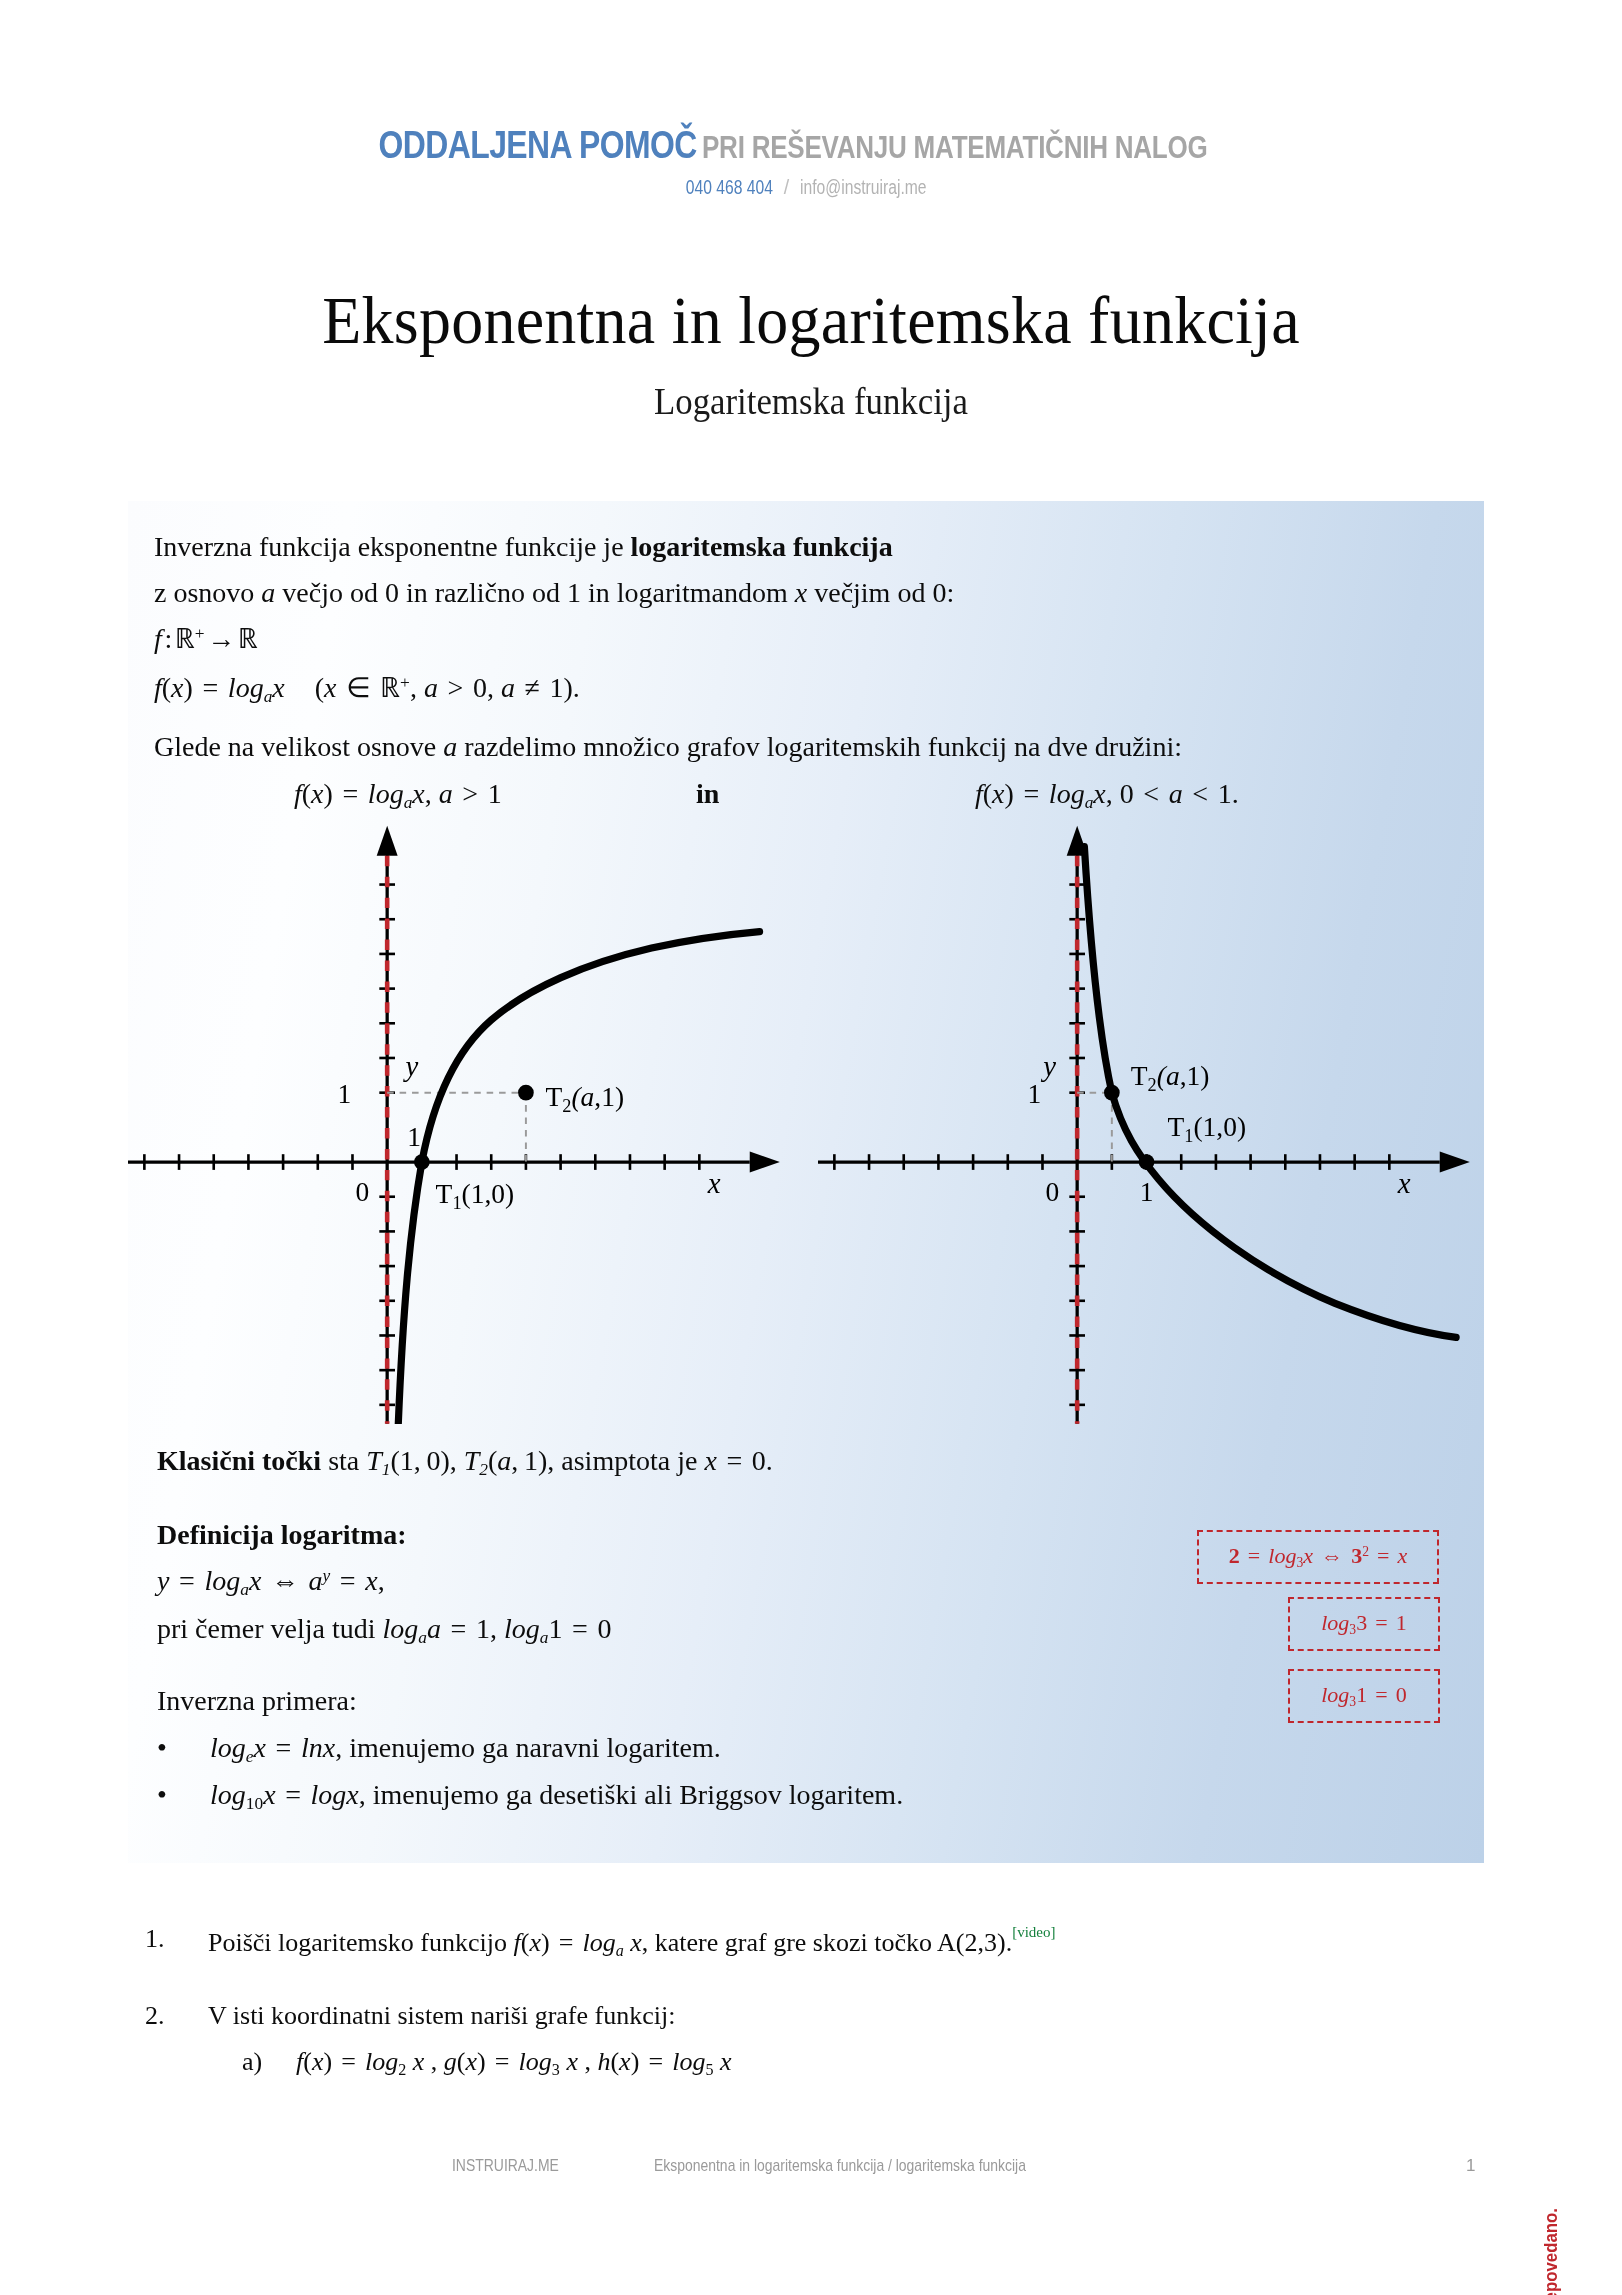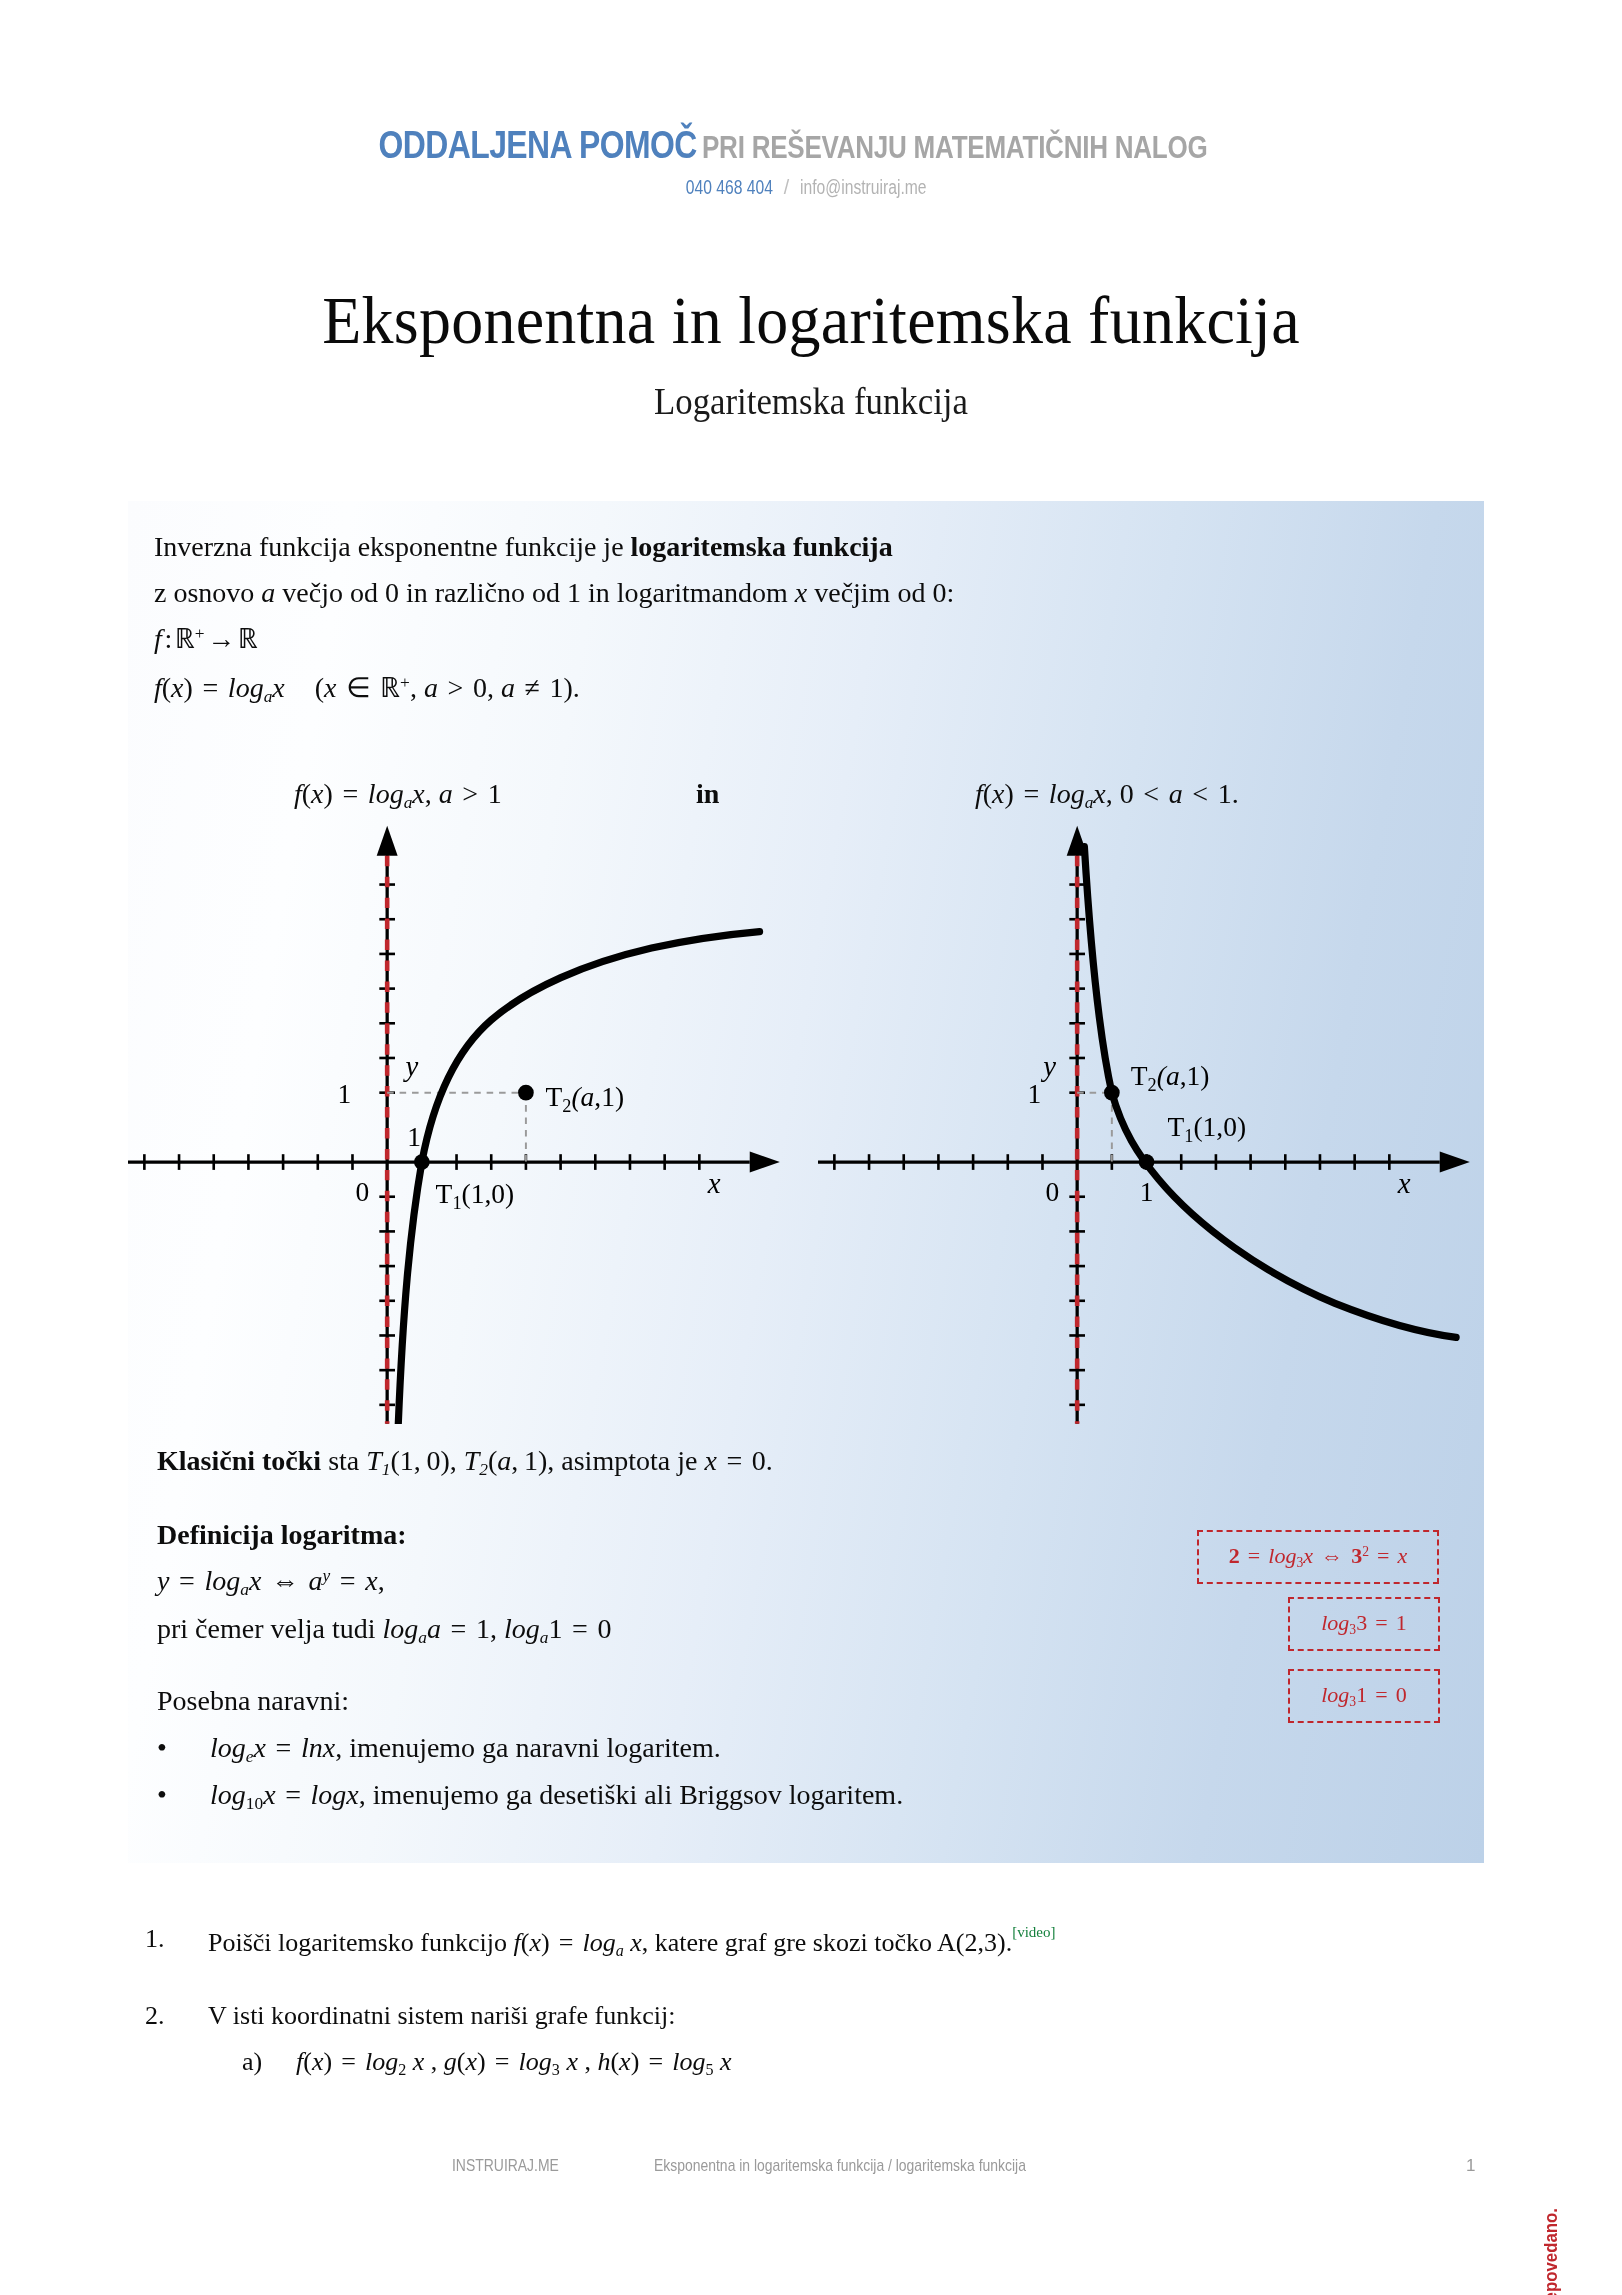--- a/index.html
+++ b/index.html
@@ -136,20 +136,23 @@
 
   <div class="txt t-body mth" style="left:154px;top:625px;">
     <span class="mi">f</span><span class="op">:</span><span style="font-style:normal">ℝ</span><sup class="sq">+</sup><span class="op">→</span><span style="font-style:normal">ℝ</span>
   </div>
 
   <div class="txt t-body mth" style="left:154px;top:674px;">
     <span class="mi">f</span>(<span class="mi">x</span>) <span class="op">=</span> <span class="mi">log</span><sub>a</sub><span class="mi">x</span>
     <span style="margin-left:23px;">(<span class="mi">x</span> <span class="op">∈</span> <span style="font-style:normal">ℝ</span><sup class="sq">+</sup>, <span class="mi">a</span> <span class="op">&gt;</span> 0, <span class="mi">a</span> <span class="op">≠</span> 1).</span>
   </div>
 
+  <div class="txt t-body" style="left:154px;top:733px;">
+    Glede na velikost osnove <span class="mi">a</span> razdelimo množico grafov logaritemskih funkcij na dve družini:
+  </div>
 
   <div class="txt t-body mth" style="left:294px;top:780px;">
     <span class="mi">f</span>(<span class="mi">x</span>) <span class="op">=</span> <span class="mi">log</span><sub>a</sub><span class="mi">x</span>, <span class="mi">a</span> <span class="op">&gt;</span> 1
   </div>
   <div class="txt t-body" style="left:696px;top:780px;font-weight:bold;">in</div>
   <div class="txt t-body mth" style="left:975px;top:780px;">
     <span class="mi">f</span>(<span class="mi">x</span>) <span class="op">=</span> <span class="mi">log</span><sub>a</sub><span class="mi">x</span>, 0 <span class="op">&lt;</span> <span class="mi">a</span> <span class="op">&lt;</span> 1.
   </div>
 
   <div class="graphs">
@@ -295,21 +298,21 @@
   </div>
 
   <div class="rbox" style="left:1288px;top:1597px;width:152px;height:54px;">
     <span class="mth"><span class="mi">log</span><sub style="font-style:normal">3</sub>3 <span class="op">=</span> 1</span>
   </div>
 
   <div class="rbox" style="left:1288px;top:1669px;width:152px;height:54px;">
     <span class="mth"><span class="mi">log</span><sub style="font-style:normal">3</sub>1 <span class="op">=</span> 0</span>
   </div>
 
-  <div class="txt t-body" style="left:157px;top:1687px;">Posebna naravni:</div>
+  <div class="txt t-body" style="left:157px;top:1687px;">Inverzna primera:</div>
 
   <div class="txt t-body" style="left:157px;top:1734px;">
     <span style="display:inline-block;width:46px;">•</span>
     <span class="mth"><span class="mi">log</span><sub>e</sub><span class="mi">x</span> <span class="op">=</span> <span class="mi">ln</span><span class="mi">x</span></span><span>, imenujemo ga naravni logaritem.</span>
   </div>
 
   <div class="txt t-body" style="left:157px;top:1781px;">
     <span style="display:inline-block;width:46px;">•</span>
     <span class="mth"><span class="mi">log</span><sub style="font-style:normal">10</sub><span class="mi">x</span> <span class="op">=</span> <span class="mi">log</span><span class="mi">x</span></span><span>, imenujemo ga desetiški ali Briggsov logaritem.</span>
   </div>

